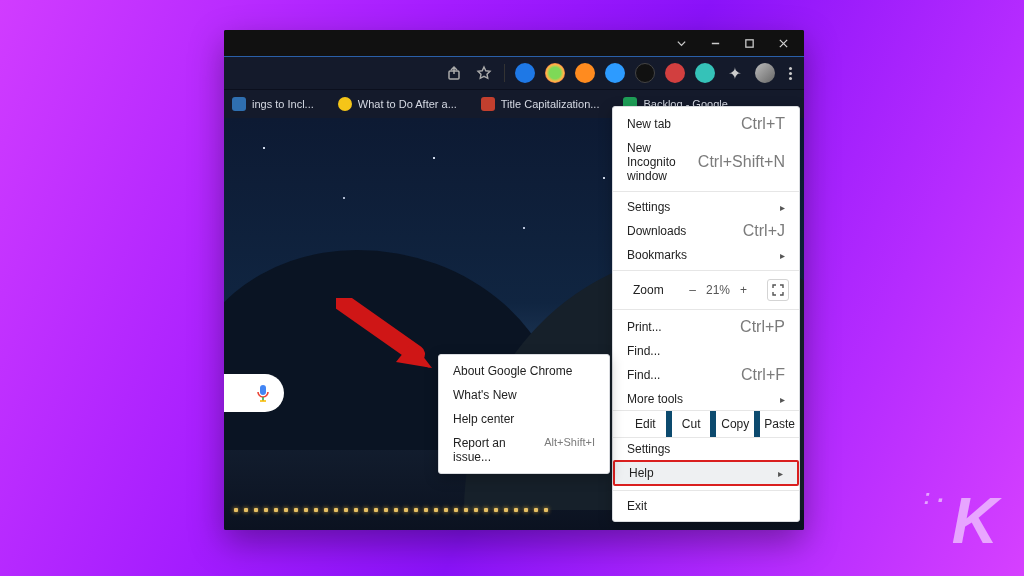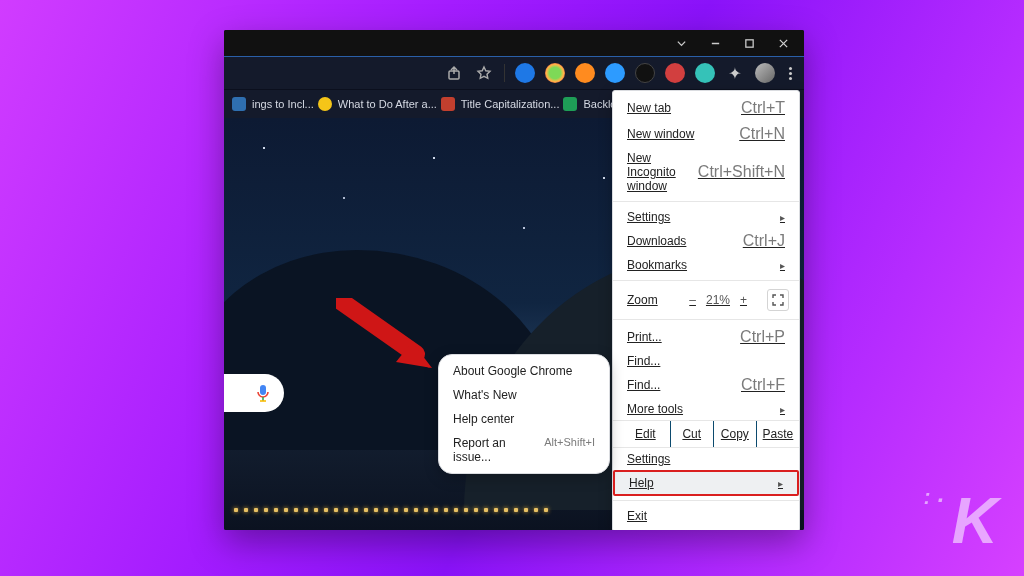--- a/index.html
+++ b/index.html
@@ -12,21 +12,21 @@
   .winbtn{width:34px;height:26px;display:flex;align-items:center;justify-content:center;color:#ccc;}
   .winbtn svg{width:11px;height:11px;stroke:#ccc;stroke-width:1.4;fill:none;}
   
   .toolbar{height:34px;border-top:1px solid #2a5fa8;border-bottom:1px solid #0b0f1d;
     background:#141a2b;display:flex;justify-content:flex-end;align-items:center;padding:0 8px;gap:10px;}
   .toolbar-icon{width:20px;height:20px;border-radius:50%;display:flex;align-items:center;justify-content:center;}
   .ext-icon{border-radius:50%;}
   .dots{display:flex;flex-direction:column;gap:2px;padding:0 4px;}
   .dots span{width:3px;height:3px;border-radius:50%;background:#ccc;}
   
-  .bookmarks{height:28px;background:#141a2b;display:flex;align-items:center;gap:4px;padding:0 8px;color:#d5d9e3;font-size:11px;}
+  .bookmarks{height:28px;background:#141a2b;display:flex;align-items:center;gap:24px;padding:0 8px;color:#d5d9e3;font-size:11px;}
   .bm{display:flex;align-items:center;gap:6px;white-space:nowrap;}
   .bm .fav{width:14px;height:14px;border-radius:3px;}
   
   .wall{position:relative;height:calc(100% - 88px);overflow:hidden;
     background:linear-gradient(180deg,#0d1a33 0%,#102541 45%,#1b3351 55%,#18263a 62%,#0b1220 100%);}
   .sky::before{content:"";position:absolute;inset:0;background:
     radial-gradient(1px 1px at 40px 30px,#cfd9ea 98%,transparent),
     radial-gradient(1px 1px at 120px 80px,#aeb9cf 98%,transparent),
     radial-gradient(1px 1px at 210px 40px,#cfd9ea 98%,transparent),
     radial-gradient(1px 1px at 300px 110px,#b8c3d9 98%,transparent),
@@ -37,35 +37,35 @@
     radial-gradient(1px 1px at 340px 210px,#cfd9ea 98%,transparent),
     radial-gradient(1px 1px at 500px 90px,#cfd9ea 98%,transparent);}
   .hill{position:absolute;left:-40px;bottom:80px;width:380px;height:200px;background:#0a1423;border-radius:50% 60% 0 0/80% 100% 0 0;}
   .hill2{position:absolute;right:-80px;bottom:20px;width:420px;height:260px;background:#18232f;border-radius:60% 40% 0 0/100% 80% 0 0;filter:brightness(.9);}
   .townlights{position:absolute;left:10px;right:10px;bottom:18px;height:90px;display:flex;flex-wrap:wrap;gap:6px;align-items:flex-end;opacity:.9;}
   .townlights span{width:4px;height:4px;background:#ffd36b;border-radius:1px;box-shadow:0 0 4px #ffbf3a;}
   
   .mic{position:absolute;left:0;top:256px;width:60px;height:38px;background:#fff;border-radius:0 20px 20px 0;display:flex;align-items:center;justify-content:flex-end;padding-right:14px;}
   .mic svg{width:14px;height:18px;}
   
-  .menu{position:absolute;right:4px;top:60px;width:188px;background:#fff;border:1px solid #dadce0;border-radius:3px;
-    box-shadow:0 4px 14px rgba(0,0,0,.25);font-size:12px;color:#222;padding:4px 0;text-decoration:underline;}
+  .menu{position:absolute;right:4px;top:76px;width:188px;background:#fff;border:1px solid #dadce0;border-radius:3px;
+    box-shadow:0 4px 14px rgba(0,0,0,.25);font-size:12px;color:#222;padding:4px 0;}
   .menu .item{display:flex;align-items:center;justify-content:space-between;padding:4px 14px;min-height:22px;}
   .menu .item .sc{color:#7b7b7b;font-size:16px;}
   .menu .sep{height:1px;background:#e6e6e6;margin:4px 0;}
   .menu .arrow{font-size:10px;color:#555;}
-  .zoomrow{display:flex;align-items:center;justify-content:space-between;padding:4px 10px 4px 14px;gap:8px;}
+  .zoomrow{display:flex;align-items:center;justify-content:space-between;padding:4px 10px 4px 20px;gap:8px;}
   .zoomctrl{display:flex;align-items:center;gap:10px;color:#555;}
   .fsbox{width:22px;height:22px;border:1px solid #d4d4d4;border-radius:3px;margin-left:10px;display:flex;align-items:center;justify-content:center;}
   .editrow{display:flex;align-items:center;border-top:1px solid #e6e6e6;border-bottom:1px solid #e6e6e6;}
-  .editrow div{flex:1;text-align:center;padding:6px 4px;font-size:12px;border-left:1px solid #0c4a6e;}
+  .editrow div{flex:1;text-align:center;padding:6px 4px;font-size:12px;border-left:6px solid #0c4a6e;}
   .editrow div:first-child{flex:0.9;padding-left:22px;text-align:left;border-left:none;}
   .highlight{border:2px solid #da1f1f;border-radius:2px;}
   
-  .submenu{position:absolute;right:194px;top:324px;width:172px;background:#fff;border:1px solid #dadce0;border-radius:14px;
+  .submenu{position:absolute;right:194px;top:324px;width:172px;background:#fff;border:1px solid #dadce0;border-radius:3px;
     box-shadow:0 4px 14px rgba(0,0,0,.25);font-size:12px;color:#222;padding:4px 0;}
   .submenu .item{display:flex;justify-content:space-between;padding:5px 14px;}
   
   .red-arrow{position:absolute;left:336px;top:298px;width:110px;height:80px;}
   .red-arrow svg{width:100%;height:100%;}
   
   .kwm{position:absolute;right:28px;bottom:18px;font-size:64px;font-weight:800;font-style:italic;color:rgba(255,255,255,.55);letter-spacing:-2px;}
   .kwm::before{content:".";position:absolute;left:-14px;top:-4px;color:rgba(255,255,255,.55);font-size:24px;}
   .kwm::after{content:":";position:absolute;left:-28px;top:2px;color:rgba(255,255,255,.55);font-size:20px;}
 </style>
@@ -189,24 +189,20 @@
           <path d="M7 13v4" stroke="#34a853" stroke-width="1.6"></path>
           <path d="M4 17h6" stroke="#fbbc05" stroke-width="1.6"></path>
         </svg>
     </div>
   </div>
 
   <div class="menu">
     <div class="item">
       <span>New tab</span>
       <span class="sc">Ctrl+T</span>
-    </div>
-    <div class="item">
-      <span>New window</span>
-      <span class="sc">Ctrl+N</span>
     </div>
     <div class="item">
       <span>New Incognito window</span>
       <span class="sc">Ctrl+Shift+N</span>
     </div>
     <div class="sep"></div>
     <div class="item">
       <span>Settings</span>
       <span class="arrow">▸</span>
     </div>

